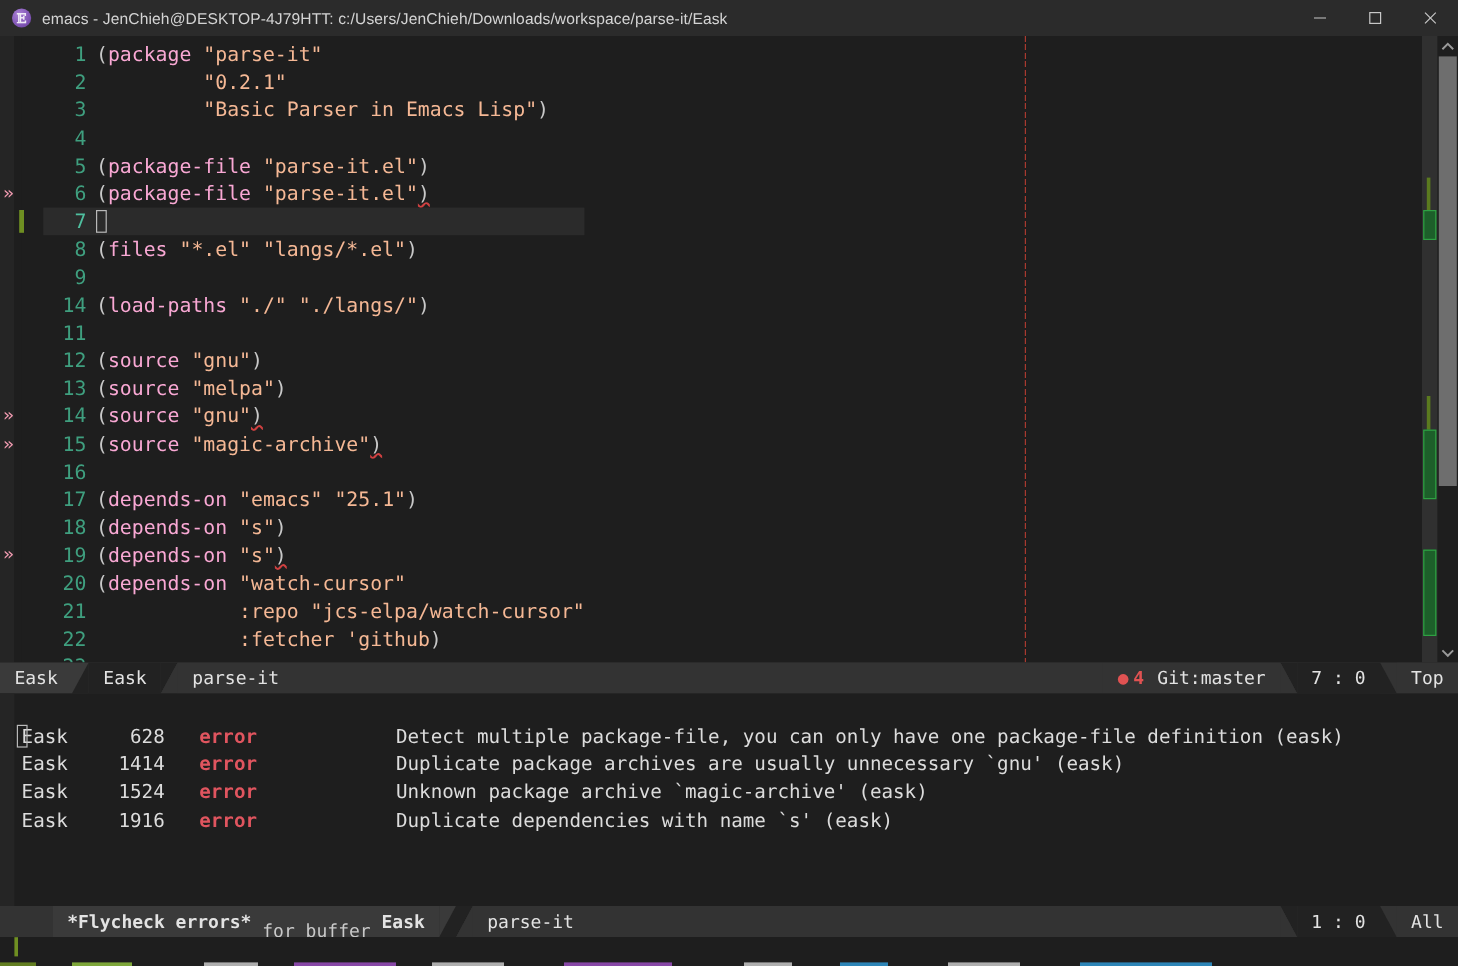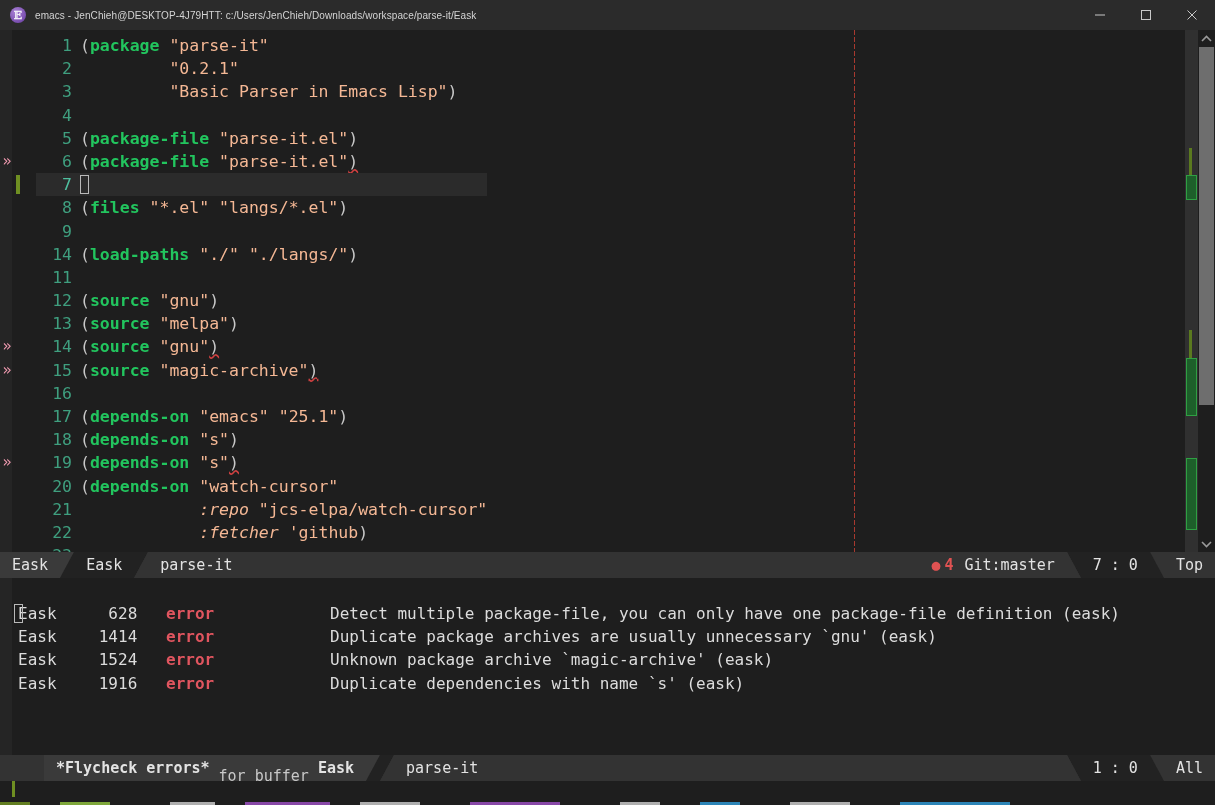--- a/index.html
+++ b/index.html
@@ -19,21 +19,21 @@
   .tb-icon {
     width: 16px; height: 16px; margin-left: 10px; margin-right: 9px;
     border-radius: 50%;
     background: radial-gradient(circle at 35% 30%, #a87fd4, #7a4fb0 70%, #5e3a8c);
     display: flex; align-items: center; justify-content: center;
     font-family: "DejaVu Serif", serif; font-size: 11px; font-weight: bold;
     color: #efeaf7; line-height: 1;
   }
   .tb-title {
     font-family: "Liberation Sans", sans-serif;
-    font-size: 10px; color: #d4d4d4; white-space: nowrap;
+    font-size: 13px; color: #d4d4d4; white-space: nowrap;
     letter-spacing: 0.1px;
   }
   .tb-ctrls { position: absolute; right: 0; top: 0; height: 30px; display: flex; }
   .tb-btn {
     width: 46px; height: 30px; display: flex; align-items: center; justify-content: center;
     color: #c8c8c8;
   }
   .tb-btn svg { display: block; }
 
   
@@ -91,24 +91,24 @@
   }
   .line.cur .lnum { color: #4fbf9f; }
   .fmark {
     position: absolute; left: -36px; top: 0; width: 14px;
     color: #f09ab0; font-size: 15px; text-align: center;
   }
   .gmark {
     position: absolute; left: -20px; top: 2px; width: 4px; height: 19px;
     background: #6f8f22;
   }
-  .kw   { color: #22c55e; font-weight: bold; }
+  .kw   { color: #f9a8d4; }
   .str  { color: #f5b895; }
   .paren{ color: #c8c8c8; }
-  .kwd  { color: #f5b895; font-style: italic; }
+  .kwd  { color: #f5b895; }
   .wav {
     text-decoration: underline wavy #d04040;
     text-decoration-skip-ink: none;
   }
   .caret {
     display: inline-block; width: 9px; height: 19px;
     border: 1px solid #b9b9b9; vertical-align: -4px; background: transparent;
   }
   .codeinner { position: absolute; left: 36px; top: 4px; }
 

